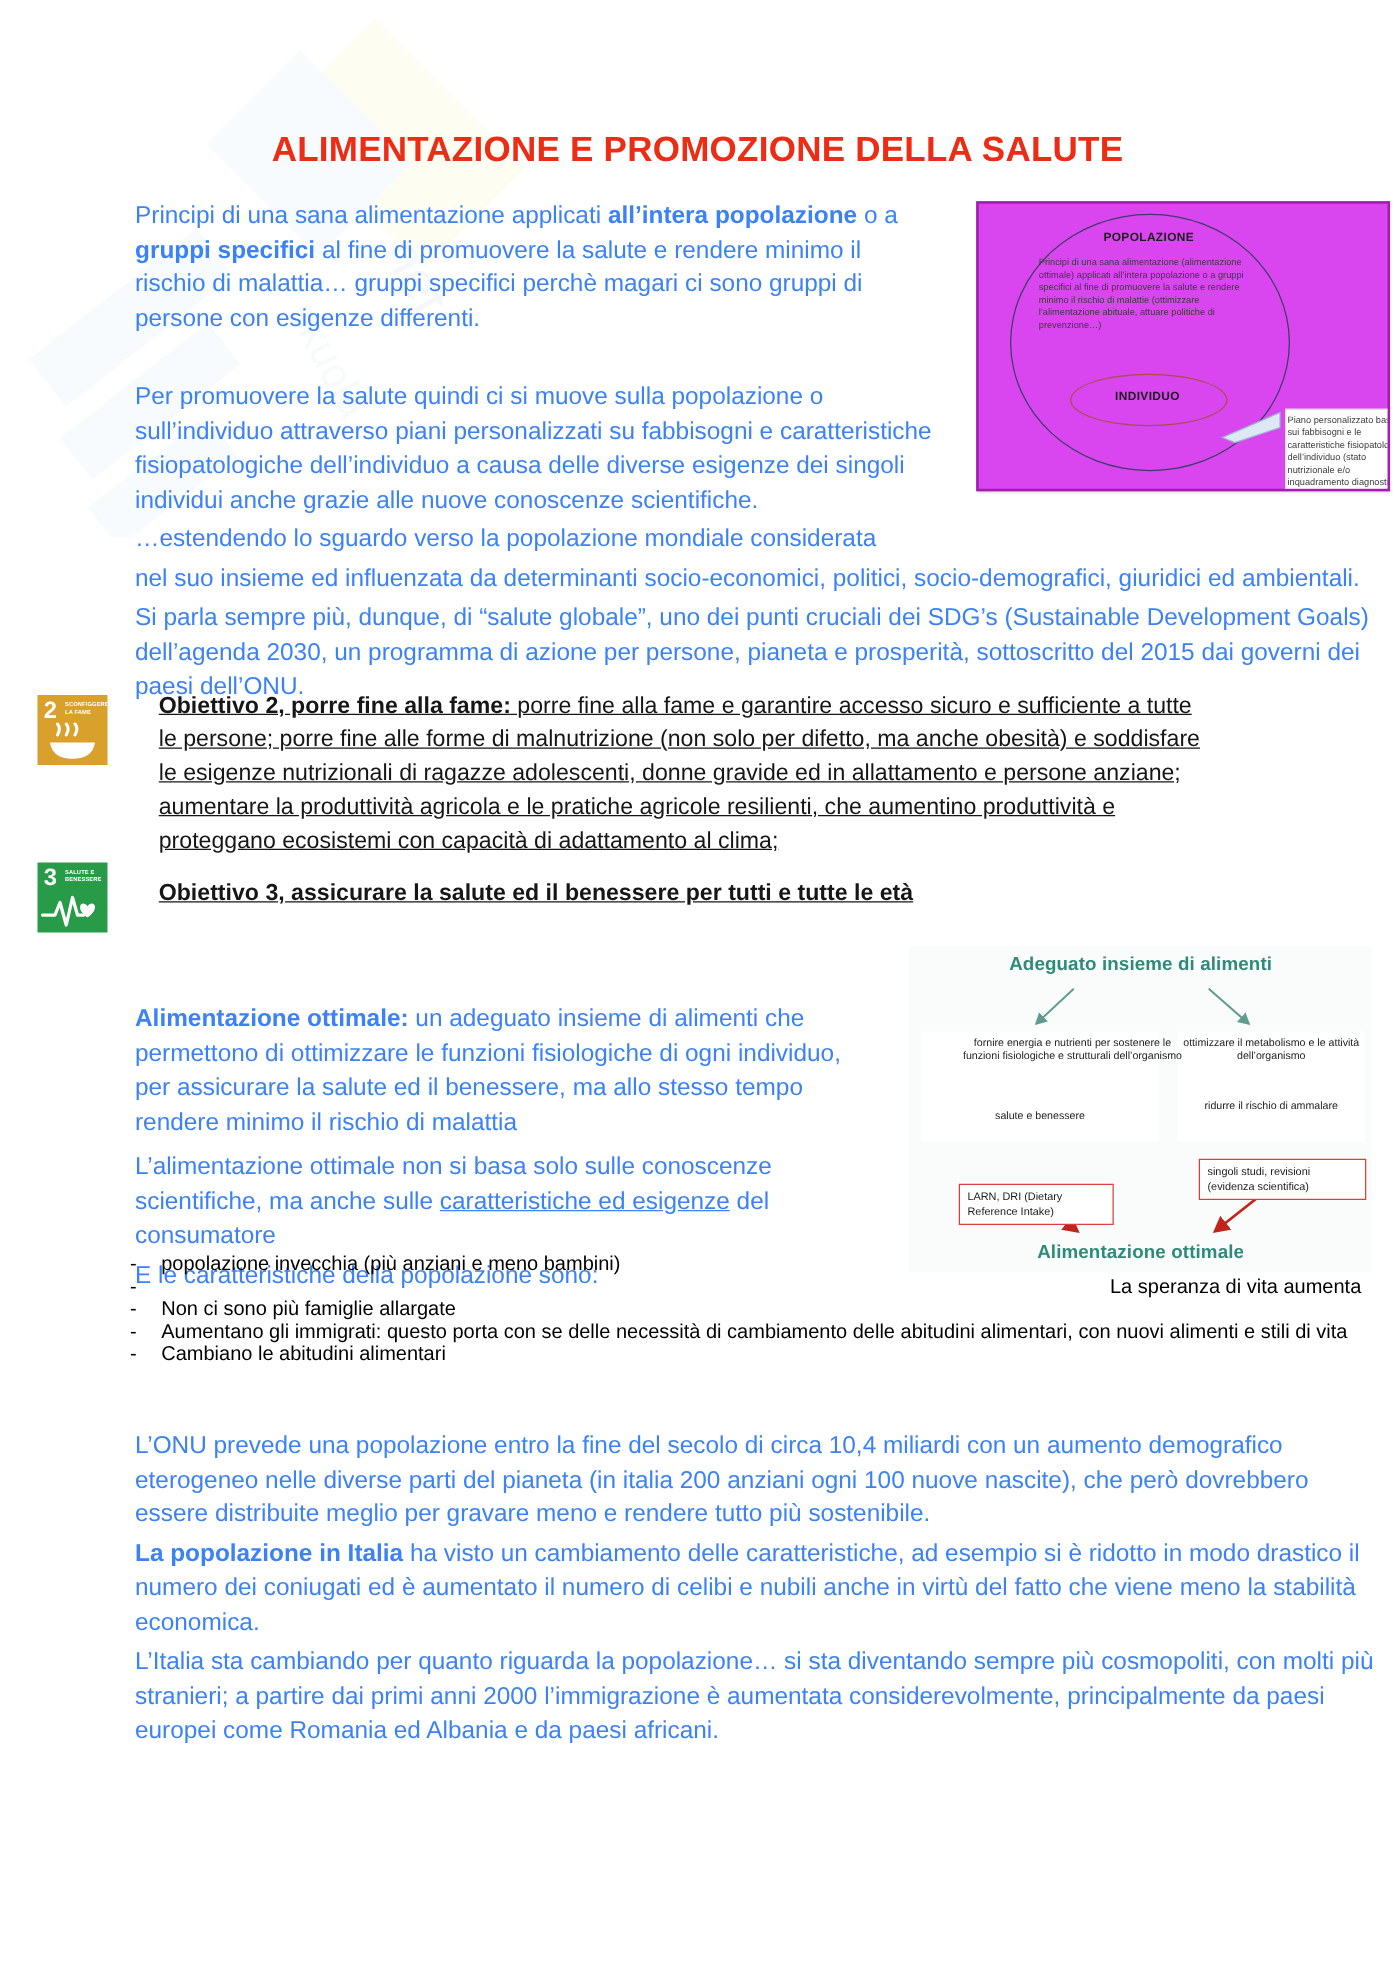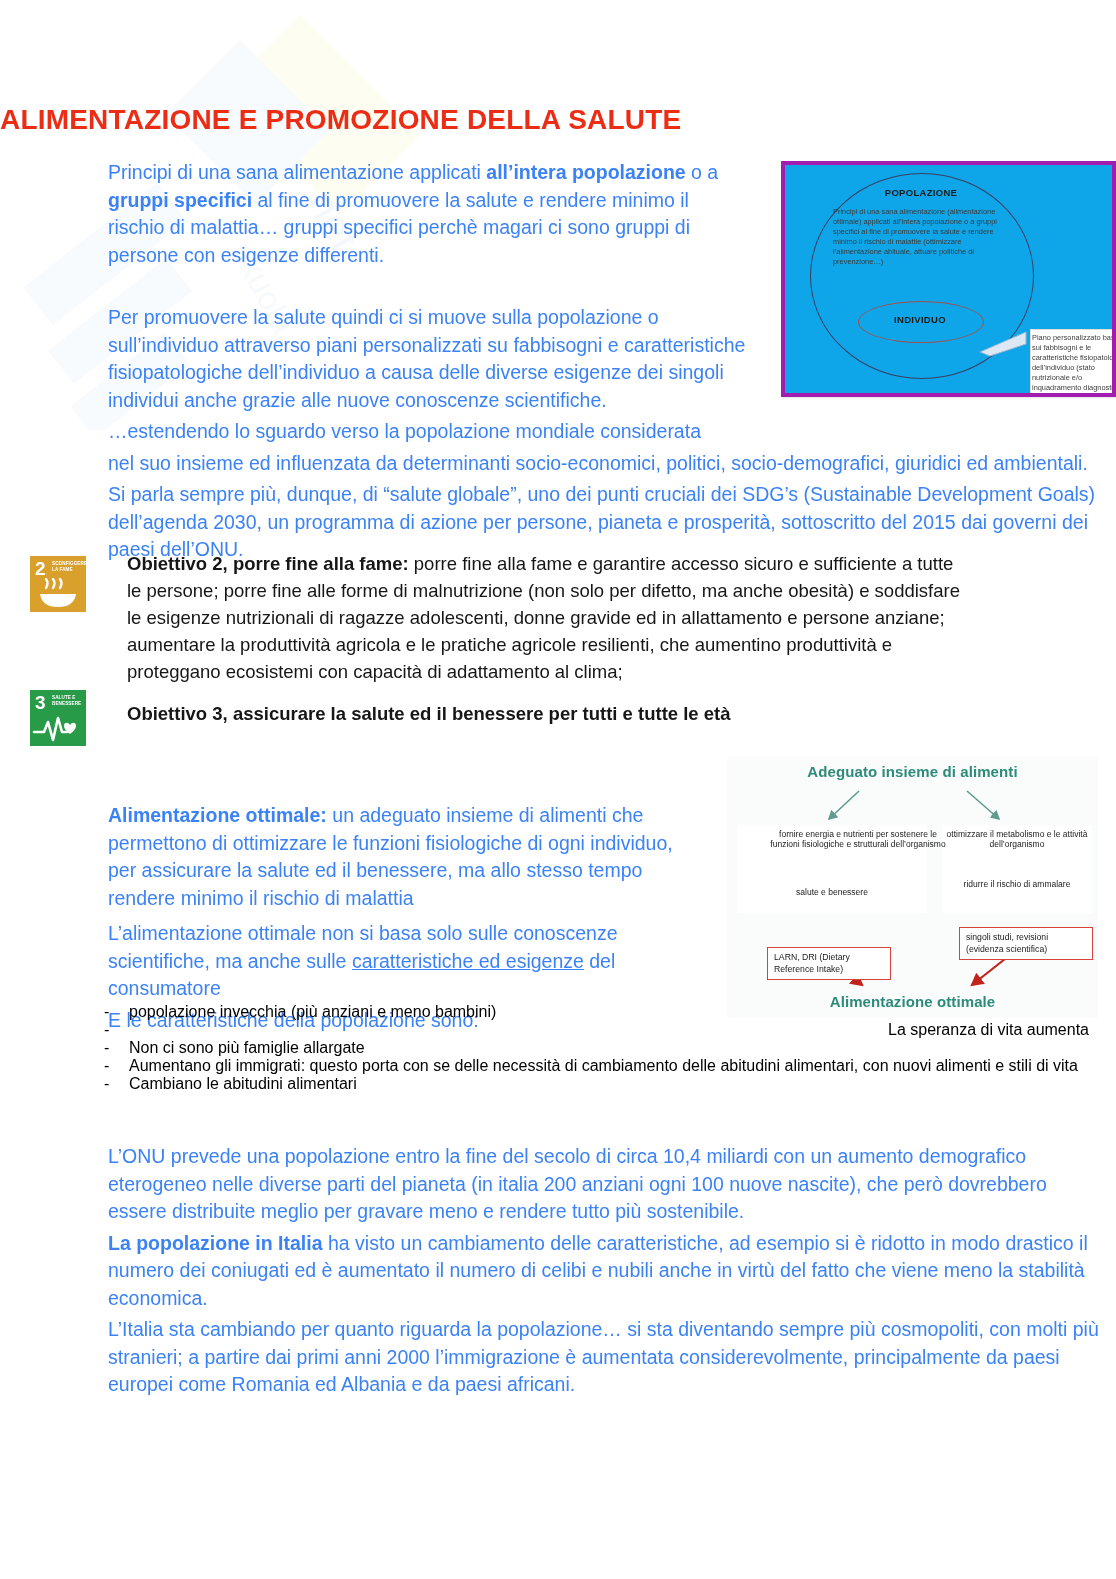--- a/index.html
+++ b/index.html
@@ -6,36 +6,36 @@
   body{
     width:1116px;height:1579px;position:relative;overflow:hidden;
     font-family:"Liberation Sans","DejaVu Sans",sans-serif;
     color:#000;
   }
   
   .watermark{position:absolute;left:0;top:0;width:520px;height:430px;pointer-events:none;z-index:0;opacity:.55;}
   .page{position:absolute;left:0;top:0;width:1116px;height:1579px;z-index:2;}
 
   .title{
-    position:absolute;left:0;top:104px;width:1116px;
+    position:absolute;left:0;top:104px;width:1116px;text-align:center;
     font-size:28px;font-weight:bold;color:#ec2d16;letter-spacing:.2px;
   }
 
   .body-col{position:absolute;left:104px;top:155px;width:1005px;}
   p.para{margin:4px;font-size:19.5px;line-height:27.5px;color:#3b82f6;}
   .narrow{width:640px;}
   .wide{width:1000px;}
   .spacer{height:27px;}
   b{font-weight:bold;}
   u{text-decoration:underline;}
 
   
   .fig-pop{
     position:absolute;left:781px;top:161px;width:327px;height:228px;
-    background:#0ea5e9;border:4px solid #a21caf;overflow:hidden;
+    background:#d946ef;border:2px solid #a21caf;overflow:hidden;
     box-shadow:1px 1px 2px rgba(0,0,0,.12);
   }
   .fig-pop .oval-big{
     position:absolute;left:25px;top:8px;width:222px;height:204px;
     border:1.6px solid #3a3f63;border-radius:50%;
   }
   .fig-pop .pop-label{
     position:absolute;left:25px;top:22px;width:222px;text-align:center;
     font-size:9.5px;font-weight:bold;color:#1b1b1b;letter-spacing:.3px;
   }
@@ -63,21 +63,21 @@
   }
 
   
   .sdg{position:absolute;width:56px;height:56px;overflow:hidden;}
   .sdg2{left:30px;top:556px;background:#d9a02b;}
   .sdg3{left:30px;top:690px;background:#289b48;}
   .sdg .num{position:absolute;left:5px;top:3px;font-size:19px;font-weight:bold;color:#fff;line-height:19px;}
   .sdg .cap{position:absolute;left:22px;top:5px;width:32px;font-size:4.6px;font-weight:bold;color:#fff;line-height:5.6px;letter-spacing:.1px;}
   .sdg svg{position:absolute;left:0;top:22px;}
 
-  .sdg-text{position:absolute;left:127px;width:845px;font-size:18.5px;line-height:27px;color:#161616;}
+  .sdg-text{position:absolute;left:127px;width:845px;font-size:18.5px;line-height:27px;color:#161616;text-decoration:underline;}
   .sdg-text-2{top:550px;}
   .sdg-text-3{top:700px;}
 
   
   .fig-opt{
     position:absolute;left:727px;top:757px;width:371px;height:261px;
     background:#fafbfb;overflow:hidden;
   }
   .fig-opt .hdr{
     position:absolute;left:0;top:6px;width:371px;text-align:center;

